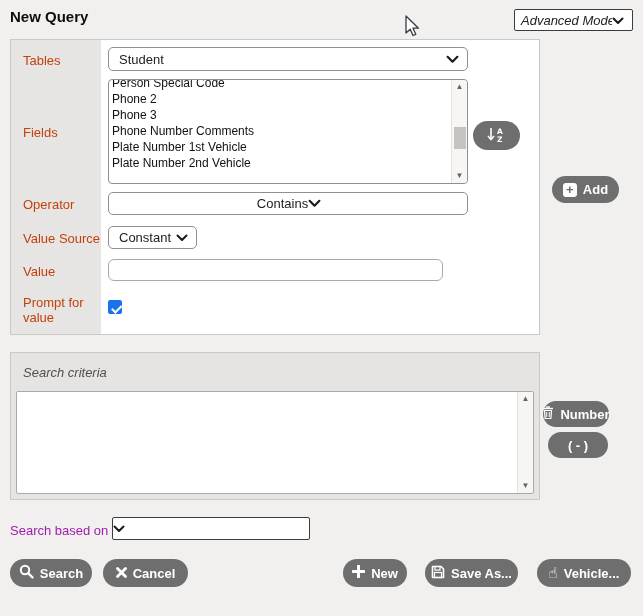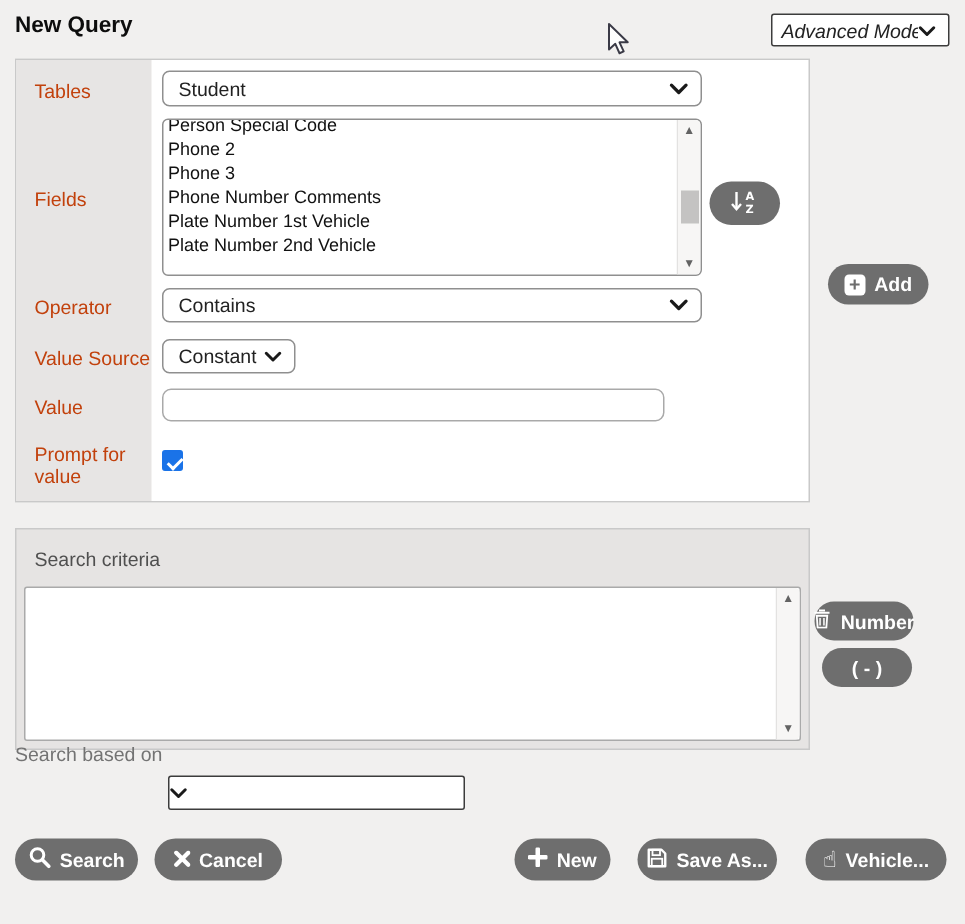--- a/index.html
+++ b/index.html
@@ -35,21 +35,21 @@
   .label-col { left: 0; top: 0; width: 90px; height: 100%; background: #e7e5e4; position: absolute; }
   .fld-label { position: absolute; left: 12px; color: #c2410c; }
   .lab-tables { top: 13px; }
   .lab-fields { top: 85px; }
   .lab-operator { top: 157px; }
   .lab-valuesource { top: 191px; }
   .lab-value { top: 224px; }
   .lab-prompt { top: 255px; width: 68px; line-height: 15px; }
 
   .tables-select  { left: 108px; top: 47px;  width: 360px; height: 24px; }
-  .operator-select{ left: 108px; top: 192px; width: 360px; height: 23px; }
+  .operator-select{ left: 108px; top: 192px; width: 360px; height: 23px; justify-content: center; }
   .vsource-select { left: 108px; top: 226px; width: 89px;  height: 23px; }
 
   
   .fields-listbox {
     left: 108px; top: 79px; width: 360px; height: 105px;
     background: #fff; border: 1px solid #8f8f8f; border-radius: 4px; overflow: hidden;
   }
   .lb-inner { position: absolute; left: 1px; top: 0; right: 17px; bottom: 0; overflow: hidden; }
   .lb-list { margin-top: -5px; }
   .lb-row { height: 16px; line-height: 16px; padding-left: 2px; font-size: 12px; white-space: nowrap; color: #111; }
@@ -92,30 +92,30 @@
     font-family: inherit; font-size: 13px; padding: 0 8px; outline: none;
   }
   .checkbox { left: 108px; top: 300px; width: 14px; height: 14px; border: 1px solid #888; border-radius: 2px; background: #fff; cursor: pointer; }
   .checkbox.checked { background: #1a73e8; border-color: #1a73e8; }
   .checkbox.checked::after {
     content: ""; position: absolute; left: 4.5px; top: 1.5px; width: 3.5px; height: 7.5px;
     border-right: 2px solid #fff; border-bottom: 2px solid #fff; transform: rotate(45deg);
   }
 
   
-  .criteria-panel { left: 10px; top: 352px; width: 530px; height: 148px; background: #e6e4e3; border: 1px solid #c9c9c9; }
+  .criteria-panel { left: 10px; top: 352px; width: 530px; height: 148px; background: #e6e4e3; border: 1px solid #c9c9c9; font-style: italic; }
   .criteria-header { position: absolute; left: 12px; top: 12px; color: #4f4f4f; }
   .criteria-listbox {
     position: absolute; left: 5px; top: 38px; width: 518px; height: 103px;
     background: #fff; border: 1px solid #aaa; border-radius: 2px;
   }
   .criteria-text { position: absolute; left: 4px; top: 3px; right: 20px; bottom: 3px; font-size: 12.5px; color: #111; white-space: pre-wrap; }
 
   
-  .sbo-label { left: 10px; top: 495px; color: #737373; }
+  .sbo-label { left: 10px; top: 523px; color: #a21caf; }
   .sbo-select { left: 112px; top: 517px; width: 198px; height: 23px; }
 
   
   .cursor { left: 404px; top: 15px; pointer-events: none; }
 </style>
 </head>
 <body>
 
 <div class="abs page-title">New Query</div>
 

